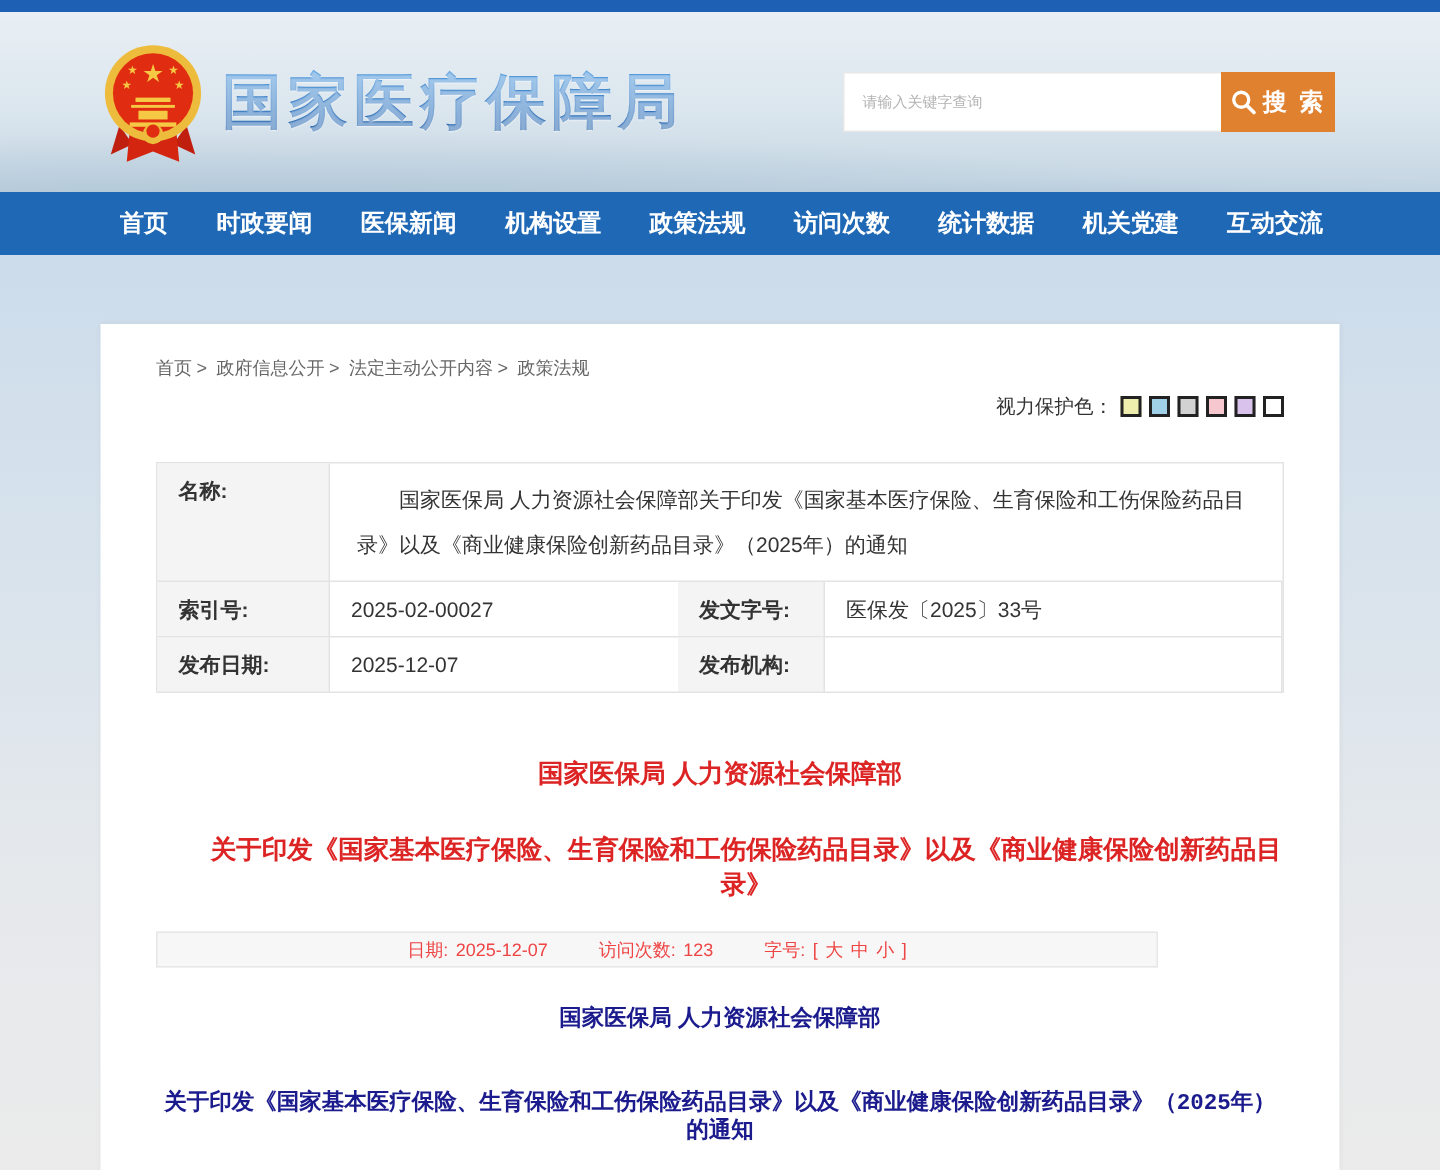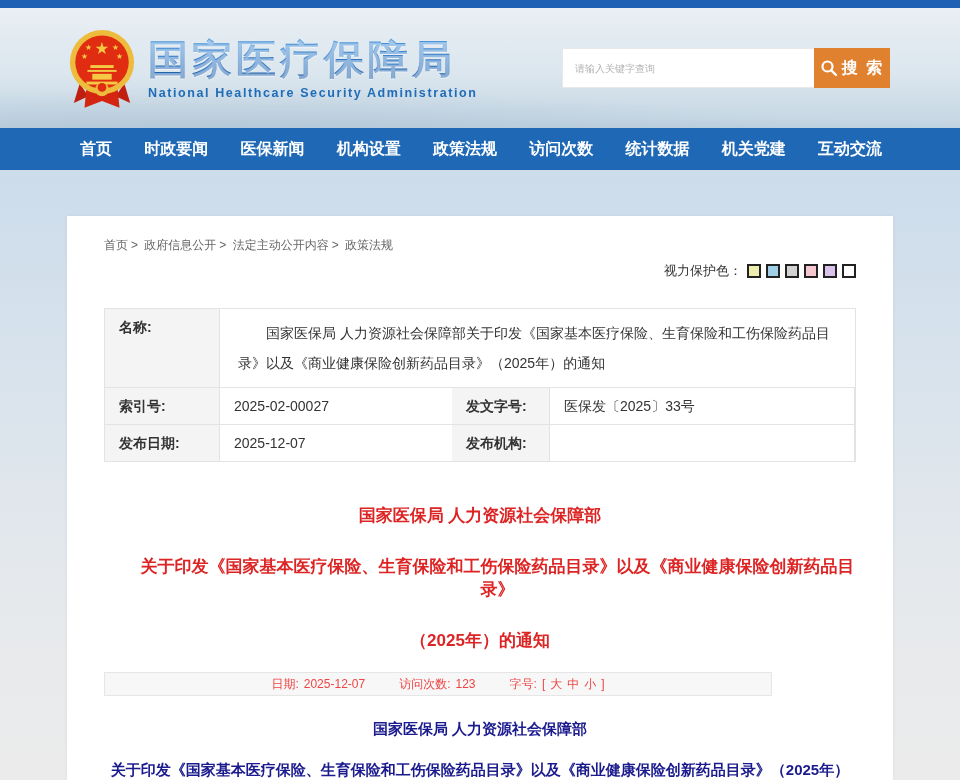--- a/index.html
+++ b/index.html
@@ -83,21 +83,21 @@
 
   .meta-bar {
     margin-top:20px; width:668px; height:24px; background:#f7f7f7; border:1px solid #e6e6e6;
     display:flex; align-items:center; justify-content:center; gap:34px; font-size:12px; color:#ef4444;
   }
   .meta-item { display:flex; gap:5px; align-items:center; }
   .meta-item .fs { cursor:pointer; }
 
   .blue-line { text-align:center; font-weight:bold; font-size:15px; color:#1b1b8e; }
   .blue-line.b1 { margin-top:24px; }
-  .blue-line.b2 { margin-top:22px; }
+  .blue-line.b2 { margin-top:37px;font-family:Liberation Mono, monospace; }
 </style>
 </head>
 <body>
 
 <div class="topbar" style="background: rgb(29, 96, 180);"></div>
 
 <header class="header">
   <div class="brand">
     <svg class="emblem" viewBox="0 0 70 88" aria-hidden="true">
       <path d="M12 60 L6 80 L21 73 Z" fill="#c01f10"></path>
@@ -112,21 +112,20 @@
       <text x="53" y="35" font-size="8" fill="#f6c944" text-anchor="middle">★</text>
       <rect x="23" y="41" width="24" height="3" fill="#f6c944"></rect>
       <rect x="20" y="46" width="30" height="2" fill="#f6c944"></rect>
       <rect x="25" y="50" width="20" height="6" fill="#f6c944"></rect>
       <rect x="19" y="58" width="32" height="3" fill="#f6c944"></rect>
       <circle cx="35" cy="66" r="7" fill="#eebc3c"></circle>
       <circle cx="35" cy="64" r="4.5" fill="#e02c10"></circle>
     </svg>
     <div class="brand-text">
       <div class="site-title">国家医疗保障局</div>
-      <div class="site-subtitle">National Healthcare Security Administration</div>
     </div>
   </div>
   <div class="search">
     <input type="text" placeholder="请输入关键字查询" style="">
     <button style="background: rgb(224, 129, 47);">
       <svg width="18" height="18" viewBox="0 0 18 18" aria-hidden="true">
         <circle cx="7.5" cy="7.5" r="5" fill="none" stroke="#ffffff" stroke-width="2.2"></circle>
         <line x1="11.3" y1="11.3" x2="16" y2="16" stroke="#ffffff" stroke-width="2.4" stroke-linecap="round"></line>
       </svg>
       <span>搜 索</span>
@@ -178,21 +177,20 @@
       <div class="cell">医保发〔2025〕33号</div>
 
       <div class="cell label">发布日期:</div>
       <div class="cell">2025-12-07</div>
       <div class="cell label">发布机构:</div>
       <div class="cell"></div>
     </div>
 
     <h1 class="red-line l1">国家医保局 人力资源社会保障部</h1>
     <h1 class="red-line l2">关于印发《国家基本医疗保险、生育保险和工伤保险药品目录》以及《商业健康保险创新药品目录》</h1>
-    <h1 class="red-line l3">（2025年）的通知</h1>
 
     <div class="meta-bar">
       <span class="meta-item">
         <span>日期:</span>
         <span>2025-12-07</span>
       </span>
       <span class="meta-item">
         <span>访问次数:</span>
         <span>123</span>
       </span>

